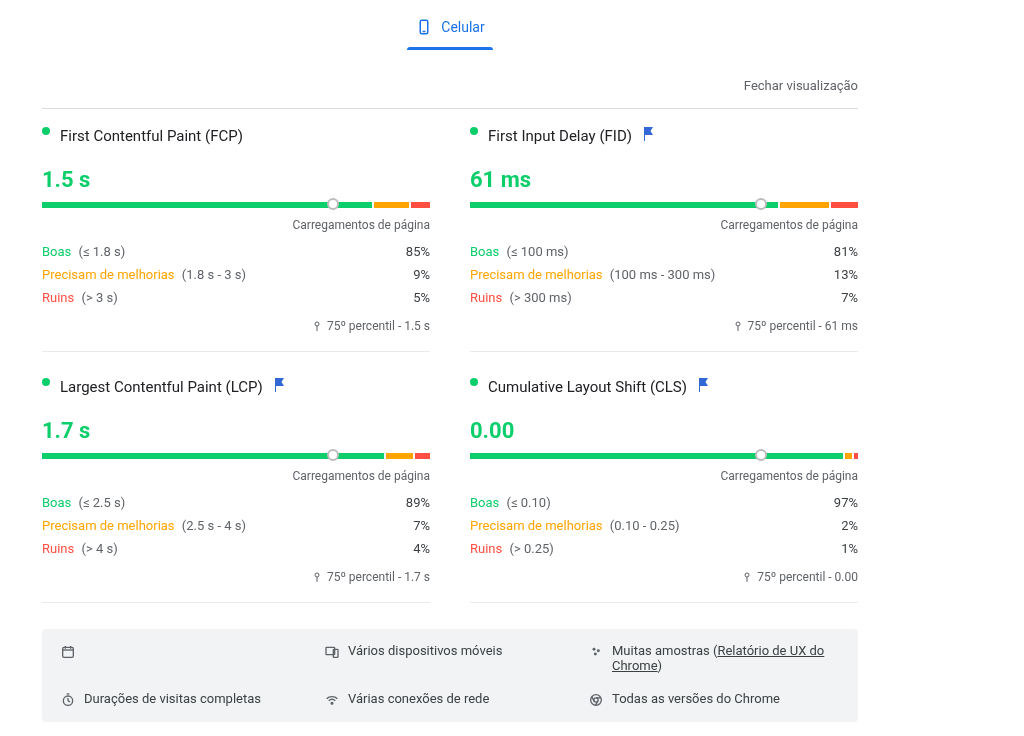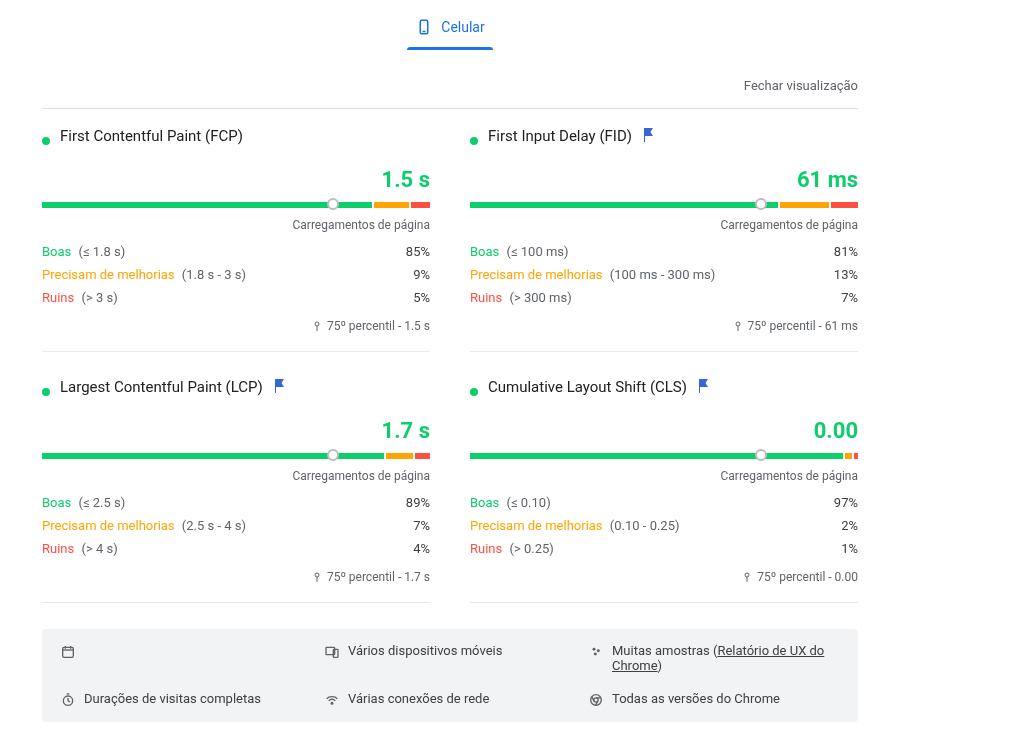--- a/index.html
+++ b/index.html
@@ -9,25 +9,25 @@
   .tab { display: flex; align-items: center; gap: 8px; padding: 8px 4px 12px; cursor: pointer; color: #5f6368; position: relative; }
   .tab.active { color: #1a73e8; }
   .tab.active::after { content: ""; position: absolute; bottom: -2px; left: -4px; right: -4px; height: 3px; background: #1a73e8; border-radius: 3px 3px 0 0; }
   .tab svg { width: 18px; height: 18px; }
   .inner { margin-top: 30px; padding: 0 30px; }
   .close-row { text-align: right; color: #5f6368; font-size: 13px; margin-bottom: 15px; }
   .close-row span { cursor: pointer; }
   .divider { border: none; border-top: 1px solid #dadce0; margin: 4px 0 18px; }
   .metrics { display: grid; grid-template-columns: 1fr 1fr; gap: 0 40px; }
   .metric { padding-bottom: 18px; border-bottom: 1px solid #e8eaed; margin-bottom: 26px; }
-  .m-head { display: flex; align-items: flex-end; gap: 10px; }
+  .m-head { display: flex; align-items: flex-start; gap: 10px; }
   .dot { width: 8px; height: 8px; border-radius: 50%; background: #0cce6b; display: inline-block; }
   .m-title { font-size: 15px; color: #202124; }
   .flag { color: #3367d6; font-size: 14px; margin-left: 2px; }
-  .m-value { text-align: right; font-size: 22px; font-weight: 700; color: #0cce6b; margin-top: 22px; }
+  .m-value { text-align: left; font-size: 22px; font-weight: 700; color: #0cce6b; margin-top: 22px; }
   .bar { display: flex; height: 6px; border-radius: 3px; overflow: visible; margin-top: 10px; position: relative; width: 100%; }
   .seg { height: 100%; }
   .seg + .seg { margin-left: 2px; }
   .seg.g { background: #0cce6b; }
   .seg.o { background: #ffa400; }
   .seg.r { background: #ff4e42; }
   .marker { position: absolute; top: -4px; width: 12px; height: 12px; border-radius: 50%; background: #fff; border: 2px solid #bdbdbd; transform: translateX(-50%); }
   .sub-right { text-align: right; color: #5f6368; font-size: 12px; margin-top: 10px; }
   .rows { margin-top: 8px; }
   .row { display: flex; justify-content: space-between; padding: 4px 0; font-size: 13px; }

